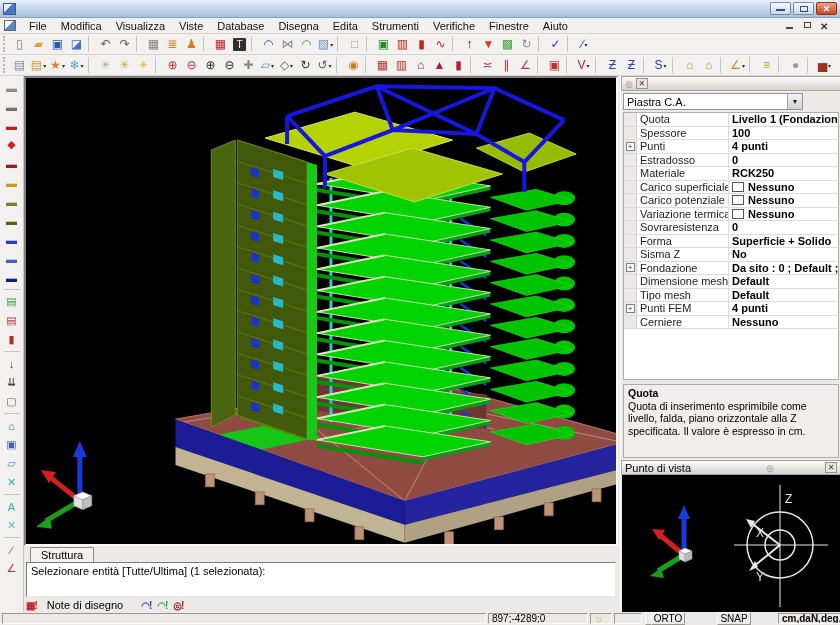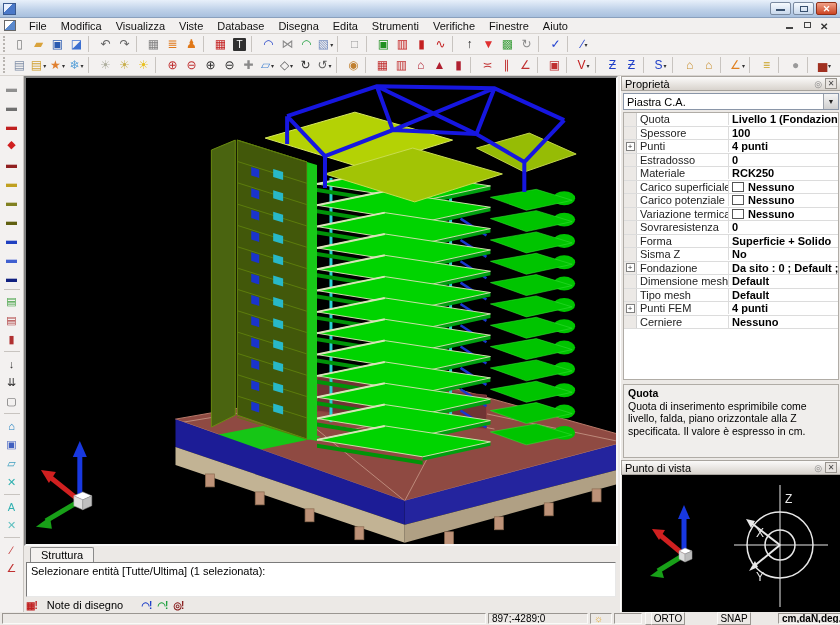--- a/index.html
+++ b/index.html
@@ -70,39 +70,39 @@
   #note-label { padding:0 14px 0 6px; }
 
   
   #rightpanel { position:absolute; left:620px; top:76px; width:220px; height:536px; background:#ece9e6; border-left:1px solid #fff; }
   .phead { position:absolute; left:0; width:220px; height:15px; background:linear-gradient(#fbfaf9,#d8d3cd);
     border:1px solid #a8a49e; display:flex; align-items:center; padding:0 3px; font-size:11px; }
   .phead .ptitle { flex:1; }
   .pin-ico { color:#8a8a8a; font-size:9px; margin-right:3px; }
   .close-ico { width:12px; height:11px; border:1px solid #98948e; background:#e8e4e0; font-size:8px; line-height:10px; text-align:center; color:#444; }
 
-  #prop-combo { position:absolute; left:2px; top:17px; width:216px; height:17px; background:#fff;
+  #prop-combo { position:absolute; left:2px; top:17px; width:180px; height:17px; background:#fff;
     border:1px solid #8a96a8; display:flex; align-items:center;justify-content:flex-end; }
   #prop-combo .cval { flex:1; padding-left:3px; font-size:11px; }
   .combo-btn { width:15px; height:15px; background:linear-gradient(#f4f4f4,#d0d0d0); border-left:1px solid #9aa0a8; font-size:7px; text-align:center; line-height:15px; color:#222; }
 
   #prop-grid { position:absolute; left:2px; top:36px; width:216px; height:268px; background:#fff; border:1px solid #b0aca6; overflow:hidden; }
   .prow { display:flex; height:13.5px; align-items:center; border-bottom:1px solid #dcdcdc; }
   .pgut { flex:0 0 13px; height:100%; background:#ece9e6; border-right:1px solid #d0d0d0; display:flex; align-items:center; justify-content:center; }
   .pexp { width:9px; height:9px; border:1px solid #808080; background:#fff; font-size:8px; line-height:7px; text-align:center; color:#333; }
   .plab { flex:0 0 92px; padding-left:3px; border-right:1px solid #dcdcdc; color:#222; overflow:hidden; white-space:nowrap; }
   .pval { flex:1; display:flex; align-items:center; font-weight:bold; padding-left:3px; overflow:hidden; white-space:nowrap; }
   .pchk { width:12px; height:10px; border:1px solid #555; background:#fff; margin-right:4px; flex:0 0 auto; }
   .pdd { margin-left:auto; width:13px; font-size:7px; text-align:center; color:#222; background:linear-gradient(#f4f4f4,#d0d0d0); border:1px solid #aaa; line-height:11px; }
 
   #descbox { position:absolute; left:2px; top:308px; width:216px; height:74px; background:#f0eeec;
     border:1px solid #b0aca6; padding:2px 4px; font-size:10.5px; line-height:12.5px; }
   #desc-title { font-weight:bold; }
 
-  #pv-head { top:384px; }
+  #pv-head { top:384px;gap:48px; }
   #pv-view { position:absolute; left:1px; top:399px; width:218px; height:137px; background:#000; }
 
   
   #statusbar { position:absolute; left:0; top:612px; width:840px; height:13px; background:#ece9e6; font-size:10px; }
   .sseg { position:absolute; top:1px; height:11px; border:1px solid; border-color:#9a9691 #fbfaf8 #fbfaf8 #9a9691; background:#ece9e6; line-height:9px; padding:0 3px; overflow:hidden; }
   .sbtn { position:absolute; top:0px; height:13px; border:1px solid; border-color:#fbfaf8 #9a9691 #9a9691 #fbfaf8; background:#ece9e6; line-height:11px; text-align:center; }
 </style>
 </head>
 <body>
 
@@ -661,21 +661,20 @@
   <span id="note-label">Note di disegno</span>
   <span id="note-right-icons" style="display:flex;gap:6px;">
       <span class="nico" style="color: rgb(32, 64, 200);">◠!</span>
       <span class="nico" style="color: rgb(32, 160, 64);">◠!</span>
       <span class="nico" style="color: rgb(138, 32, 32);">◎!</span>
     </span>
 </div>
 
 <div id="rightpanel">
   <div class="phead" style="top:0;">
-    <span class="ptitle">Proprietà</span>
     <span class="pin-ico">◎</span>
     <span class="close-ico">✕</span>
   </div>
 
   <div id="prop-combo">
     <span class="cval">Piastra C.A.</span>
     <span class="combo-btn">▼</span>
   </div>
 
   <div id="prop-grid">

